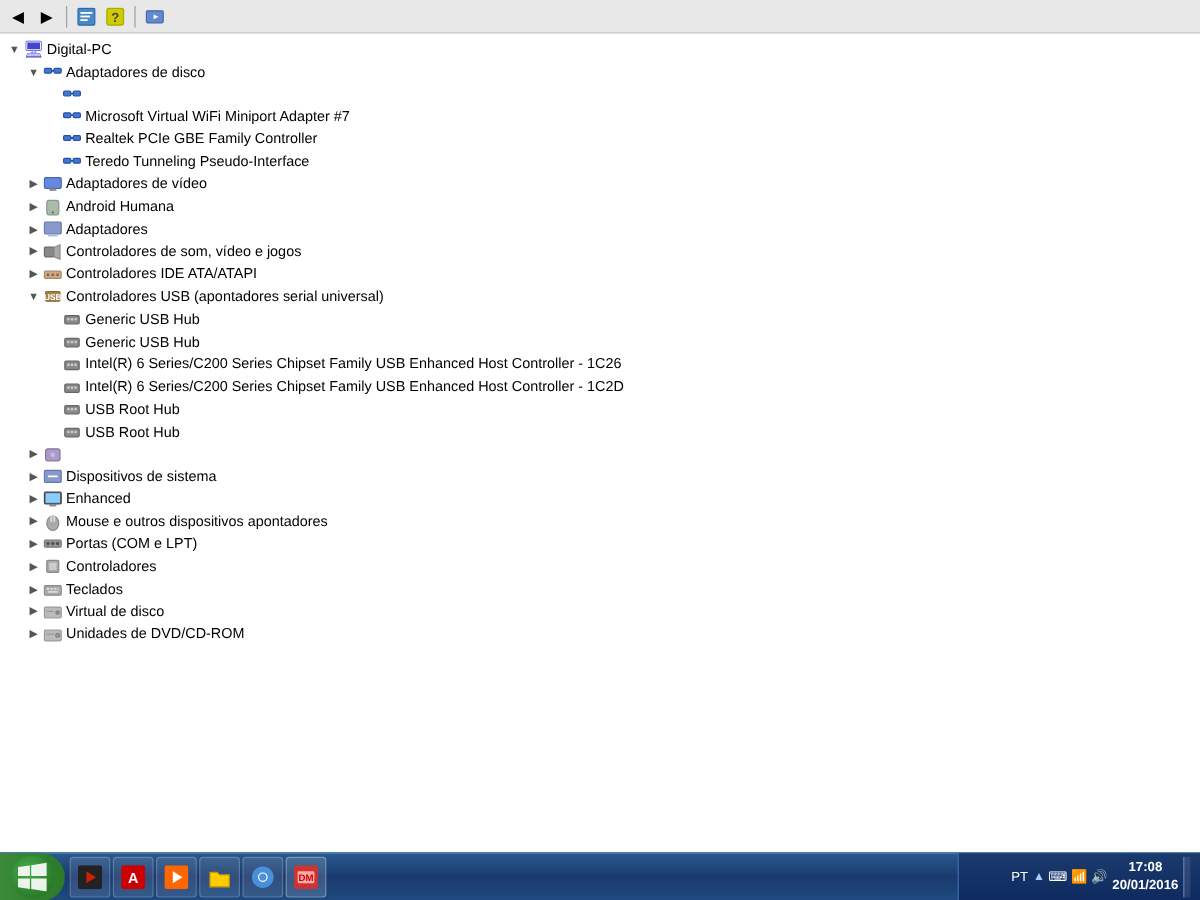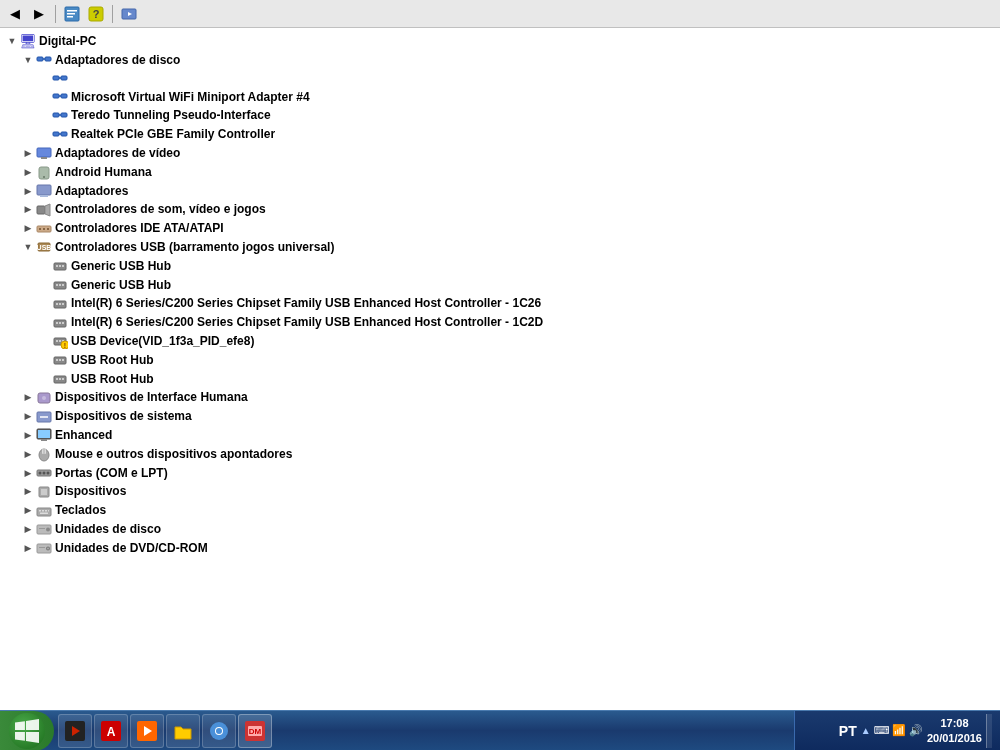--- a/index.html
+++ b/index.html
@@ -83,21 +83,20 @@
       width: 16px;
       height: 16px;
       flex-shrink: 0;
       display: inline-flex;
       align-items: center;
       justify-content: center;
       margin-right: 3px;
     }
     .tree-label {
       flex: 1;
-      font-weight: bold;
     }
 
     
     .icon-computer { color: #4444cc; font-size: 14px; }
 
     
     .taskbar {
       height: 40px;
       background: linear-gradient(to bottom, #2a5a8e 0%, #1a3a6e 50%, #1e4a80 100%);
       display: flex;
@@ -150,22 +149,22 @@
       display: flex;
       align-items: center;
       background: linear-gradient(to bottom, #1a3a6e, #0e2a5e);
       height: 40px;
       padding: 0 8px;
       gap: 4px;
       border-left: 1px solid #3a6aae;
     }
     .taskbar-lang {
       color: white;
-      font-size: 14px;
-      font-weight: bold;
+      font-size: 11px;
+      font-weight: normal;
       margin-left: 36px;
     }
     .taskbar-icons {
       display: flex;
       align-items: center;
       gap: 3px;
       color: white;
       font-size: 13px;
     }
     .taskbar-clock {
@@ -256,47 +255,47 @@
       <span class="tree-indent"></span>
       <span class="tree-indent"></span>
       <span class="tree-toggle" style="visibility:hidden">▶</span>
       <span class="tree-icon">
         <svg width="16" height="16" viewBox="0 0 16 16">
             <rect x="1" y="5" width="6" height="4" rx="1" fill="#4477cc" stroke="#2255aa"></rect>
             <rect x="9" y="5" width="6" height="4" rx="1" fill="#4477cc" stroke="#2255aa"></rect>
             <line x1="7" y1="7" x2="9" y2="7" stroke="#2255aa" stroke-width="1.5"></line>
           </svg>
       </span>
-      <span class="tree-label">Microsoft Virtual WiFi Miniport Adapter #4</span>
+      <span class="tree-label">Microsoft Virtual WiFi Miniport Adapter #7</span>
     </div>
     <div class="tree-item">
       <span class="tree-indent"></span>
       <span class="tree-indent"></span>
       <span class="tree-toggle" style="visibility:hidden">▶</span>
       <span class="tree-icon">
         <svg width="16" height="16" viewBox="0 0 16 16">
             <rect x="1" y="5" width="6" height="4" rx="1" fill="#4477cc" stroke="#2255aa"></rect>
             <rect x="9" y="5" width="6" height="4" rx="1" fill="#4477cc" stroke="#2255aa"></rect>
             <line x1="7" y1="7" x2="9" y2="7" stroke="#2255aa" stroke-width="1.5"></line>
           </svg>
       </span>
-      <span class="tree-label">Teredo Tunneling Pseudo-Interface</span>
+      <span class="tree-label">Realtek PCIe GBE Family Controller</span>
     </div>
     <div class="tree-item">
       <span class="tree-indent"></span>
       <span class="tree-indent"></span>
       <span class="tree-toggle" style="visibility:hidden">▶</span>
       <span class="tree-icon">
         <svg width="16" height="16" viewBox="0 0 16 16">
             <rect x="1" y="5" width="6" height="4" rx="1" fill="#4477cc" stroke="#2255aa"></rect>
             <rect x="9" y="5" width="6" height="4" rx="1" fill="#4477cc" stroke="#2255aa"></rect>
             <line x1="7" y1="7" x2="9" y2="7" stroke="#2255aa" stroke-width="1.5"></line>
           </svg>
       </span>
-      <span class="tree-label">Realtek PCIe GBE Family Controller</span>
+      <span class="tree-label">Teredo Tunneling Pseudo-Interface</span>
     </div>
 
     <div class="tree-item">
       <span class="tree-indent"></span>
       <span class="tree-toggle">▶</span>
       <span class="tree-icon">
         <svg width="16" height="16" viewBox="0 0 16 16">
             <rect x="1" y="3" width="14" height="9" rx="1" fill="#6688dd" stroke="#4466bb"></rect>
             <rect x="5" y="12" width="6" height="2" fill="#888"></rect>
           </svg>
@@ -356,21 +355,21 @@
 
     <div class="tree-item">
       <span class="tree-indent"></span>
       <span class="tree-toggle">▼</span>
       <span class="tree-icon">
         <svg width="16" height="16" viewBox="0 0 16 16">
             <rect x="2" y="4" width="12" height="8" rx="1" fill="#aa8855" stroke="#886633"></rect>
             <text x="8" y="11" text-anchor="middle" fill="white" font-size="7" font-weight="bold">USB</text>
           </svg>
       </span>
-      <span class="tree-label">Controladores USB (barramento jogos universal)</span>
+      <span class="tree-label">Controladores USB (apontadores serial universal)</span>
     </div>
 
     <div class="tree-item">
       <span class="tree-indent"></span>
       <span class="tree-indent"></span>
       <span class="tree-toggle" style="visibility:hidden">▶</span>
       <span class="tree-icon">
         <svg width="16" height="16" viewBox="0 0 16 16">
             <rect x="2" y="5" width="12" height="7" rx="1" fill="#888" stroke="#666"></rect>
             <rect x="4" y="7" width="2" height="2" fill="#ccc"></rect>
@@ -425,65 +424,48 @@
     <div class="tree-item">
       <span class="tree-indent"></span>
       <span class="tree-indent"></span>
       <span class="tree-toggle" style="visibility:hidden">▶</span>
       <span class="tree-icon">
         <svg width="16" height="16" viewBox="0 0 16 16">
             <rect x="2" y="5" width="12" height="7" rx="1" fill="#888" stroke="#666"></rect>
             <rect x="4" y="7" width="2" height="2" fill="#ccc"></rect>
             <rect x="7" y="7" width="2" height="2" fill="#ccc"></rect>
             <rect x="10" y="7" width="2" height="2" fill="#ccc"></rect>
-            <circle cx="13" cy="12" r="4" fill="#ffcc00" stroke="#cc9900"></circle>
-            <text x="13" y="15" text-anchor="middle" fill="#884400" font-size="7" font-weight="bold">!</text>
-          </svg>
-      </span>
-      <span class="tree-label">USB Device(VID_1f3a_PID_efe8)</span>
+          </svg>
+      </span>
+      <span class="tree-label">USB Root Hub</span>
     </div>
     <div class="tree-item">
       <span class="tree-indent"></span>
       <span class="tree-indent"></span>
       <span class="tree-toggle" style="visibility:hidden">▶</span>
       <span class="tree-icon">
         <svg width="16" height="16" viewBox="0 0 16 16">
             <rect x="2" y="5" width="12" height="7" rx="1" fill="#888" stroke="#666"></rect>
             <rect x="4" y="7" width="2" height="2" fill="#ccc"></rect>
             <rect x="7" y="7" width="2" height="2" fill="#ccc"></rect>
             <rect x="10" y="7" width="2" height="2" fill="#ccc"></rect>
           </svg>
       </span>
       <span class="tree-label">USB Root Hub</span>
     </div>
-    <div class="tree-item">
-      <span class="tree-indent"></span>
-      <span class="tree-indent"></span>
-      <span class="tree-toggle" style="visibility:hidden">▶</span>
-      <span class="tree-icon">
-        <svg width="16" height="16" viewBox="0 0 16 16">
-            <rect x="2" y="5" width="12" height="7" rx="1" fill="#888" stroke="#666"></rect>
-            <rect x="4" y="7" width="2" height="2" fill="#ccc"></rect>
-            <rect x="7" y="7" width="2" height="2" fill="#ccc"></rect>
-            <rect x="10" y="7" width="2" height="2" fill="#ccc"></rect>
-          </svg>
-      </span>
-      <span class="tree-label">USB Root Hub</span>
-    </div>
 
     <div class="tree-item">
       <span class="tree-indent"></span>
       <span class="tree-toggle">▶</span>
       <span class="tree-icon">
         <svg width="16" height="16" viewBox="0 0 16 16">
             <rect x="2" y="3" width="12" height="10" rx="2" fill="#aa99cc" stroke="#887799"></rect>
             <circle cx="8" cy="8" r="2" fill="#fff5"></circle>
           </svg>
       </span>
-      <span class="tree-label">Dispositivos de Interface Humana</span>
     </div>
 
     <div class="tree-item">
       <span class="tree-indent"></span>
       <span class="tree-toggle">▶</span>
       <span class="tree-icon">
         <svg width="16" height="16" viewBox="0 0 16 16">
             <rect x="1" y="3" width="14" height="10" rx="1" fill="#8899cc" stroke="#6677aa"></rect>
             <line x1="4" y1="8" x2="12" y2="8" stroke="white" stroke-width="1.5"></line>
           </svg>
@@ -533,21 +515,21 @@
 
     <div class="tree-item">
       <span class="tree-indent"></span>
       <span class="tree-toggle">▶</span>
       <span class="tree-icon">
         <svg width="16" height="16" viewBox="0 0 16 16">
             <rect x="3" y="3" width="10" height="10" rx="1" fill="#aaa" stroke="#888"></rect>
             <rect x="5" y="5" width="6" height="6" fill="#ccc"></rect>
           </svg>
       </span>
-      <span class="tree-label">Dispositivos</span>
+      <span class="tree-label">Controladores</span>
     </div>
 
     <div class="tree-item">
       <span class="tree-indent"></span>
       <span class="tree-toggle">▶</span>
       <span class="tree-icon">
         <svg width="16" height="16" viewBox="0 0 16 16">
             <rect x="1" y="5" width="14" height="8" rx="1" fill="#aaa" stroke="#888"></rect>
             <rect x="3" y="7" width="2" height="1.5" rx="0.3" fill="#ddd"></rect>
             <rect x="6" y="7" width="2" height="1.5" rx="0.3" fill="#ddd"></rect>
@@ -562,21 +544,21 @@
     <div class="tree-item">
       <span class="tree-indent"></span>
       <span class="tree-toggle">▶</span>
       <span class="tree-icon">
         <svg width="16" height="16" viewBox="0 0 16 16">
             <rect x="1" y="4" width="14" height="9" rx="1" fill="#bbb" stroke="#999"></rect>
             <circle cx="12" cy="8.5" r="2" fill="#888"></circle>
             <rect x="3" y="7" width="6" height="1" fill="#999"></rect>
           </svg>
       </span>
-      <span class="tree-label">Unidades de disco</span>
+      <span class="tree-label">Virtual de disco</span>
     </div>
 
     <div class="tree-item">
       <span class="tree-indent"></span>
       <span class="tree-toggle">▶</span>
       <span class="tree-icon">
         <svg width="16" height="16" viewBox="0 0 16 16">
             <rect x="1" y="4" width="14" height="9" rx="1" fill="#bbb" stroke="#999"></rect>
             <circle cx="12" cy="8.5" r="2" fill="#777"></circle>
             <rect x="3" y="7" width="6" height="1" fill="#999"></rect>

